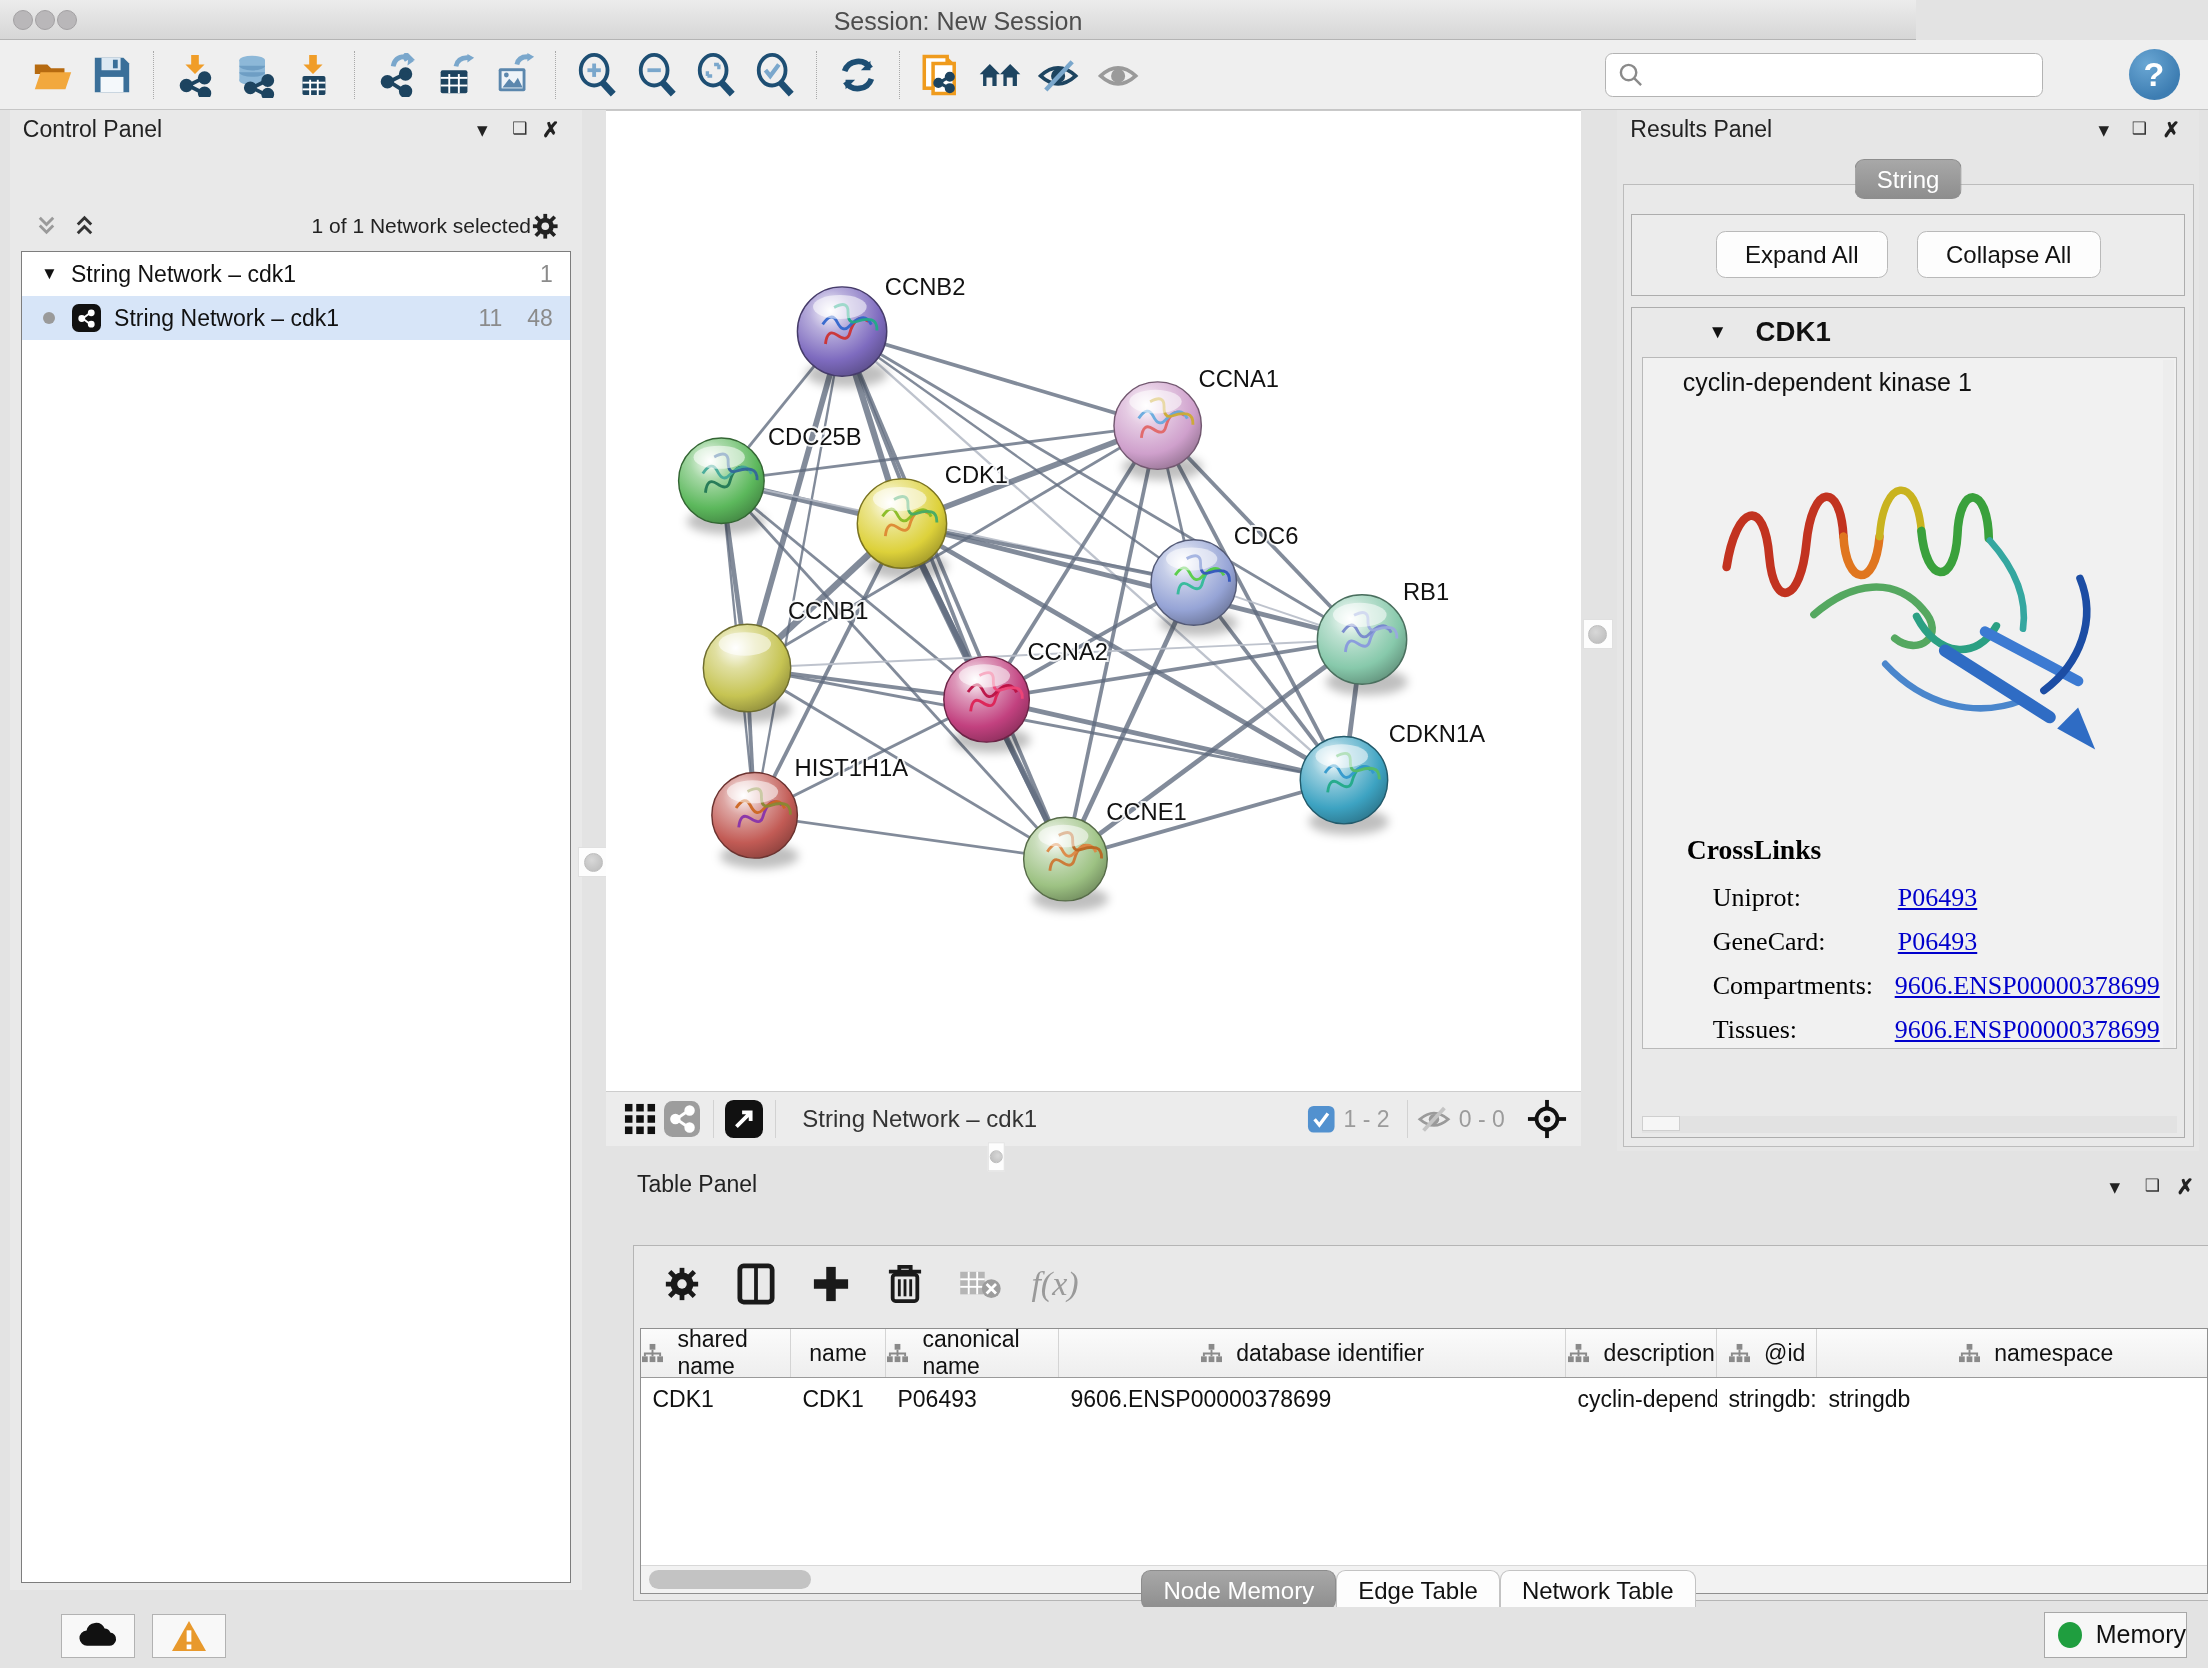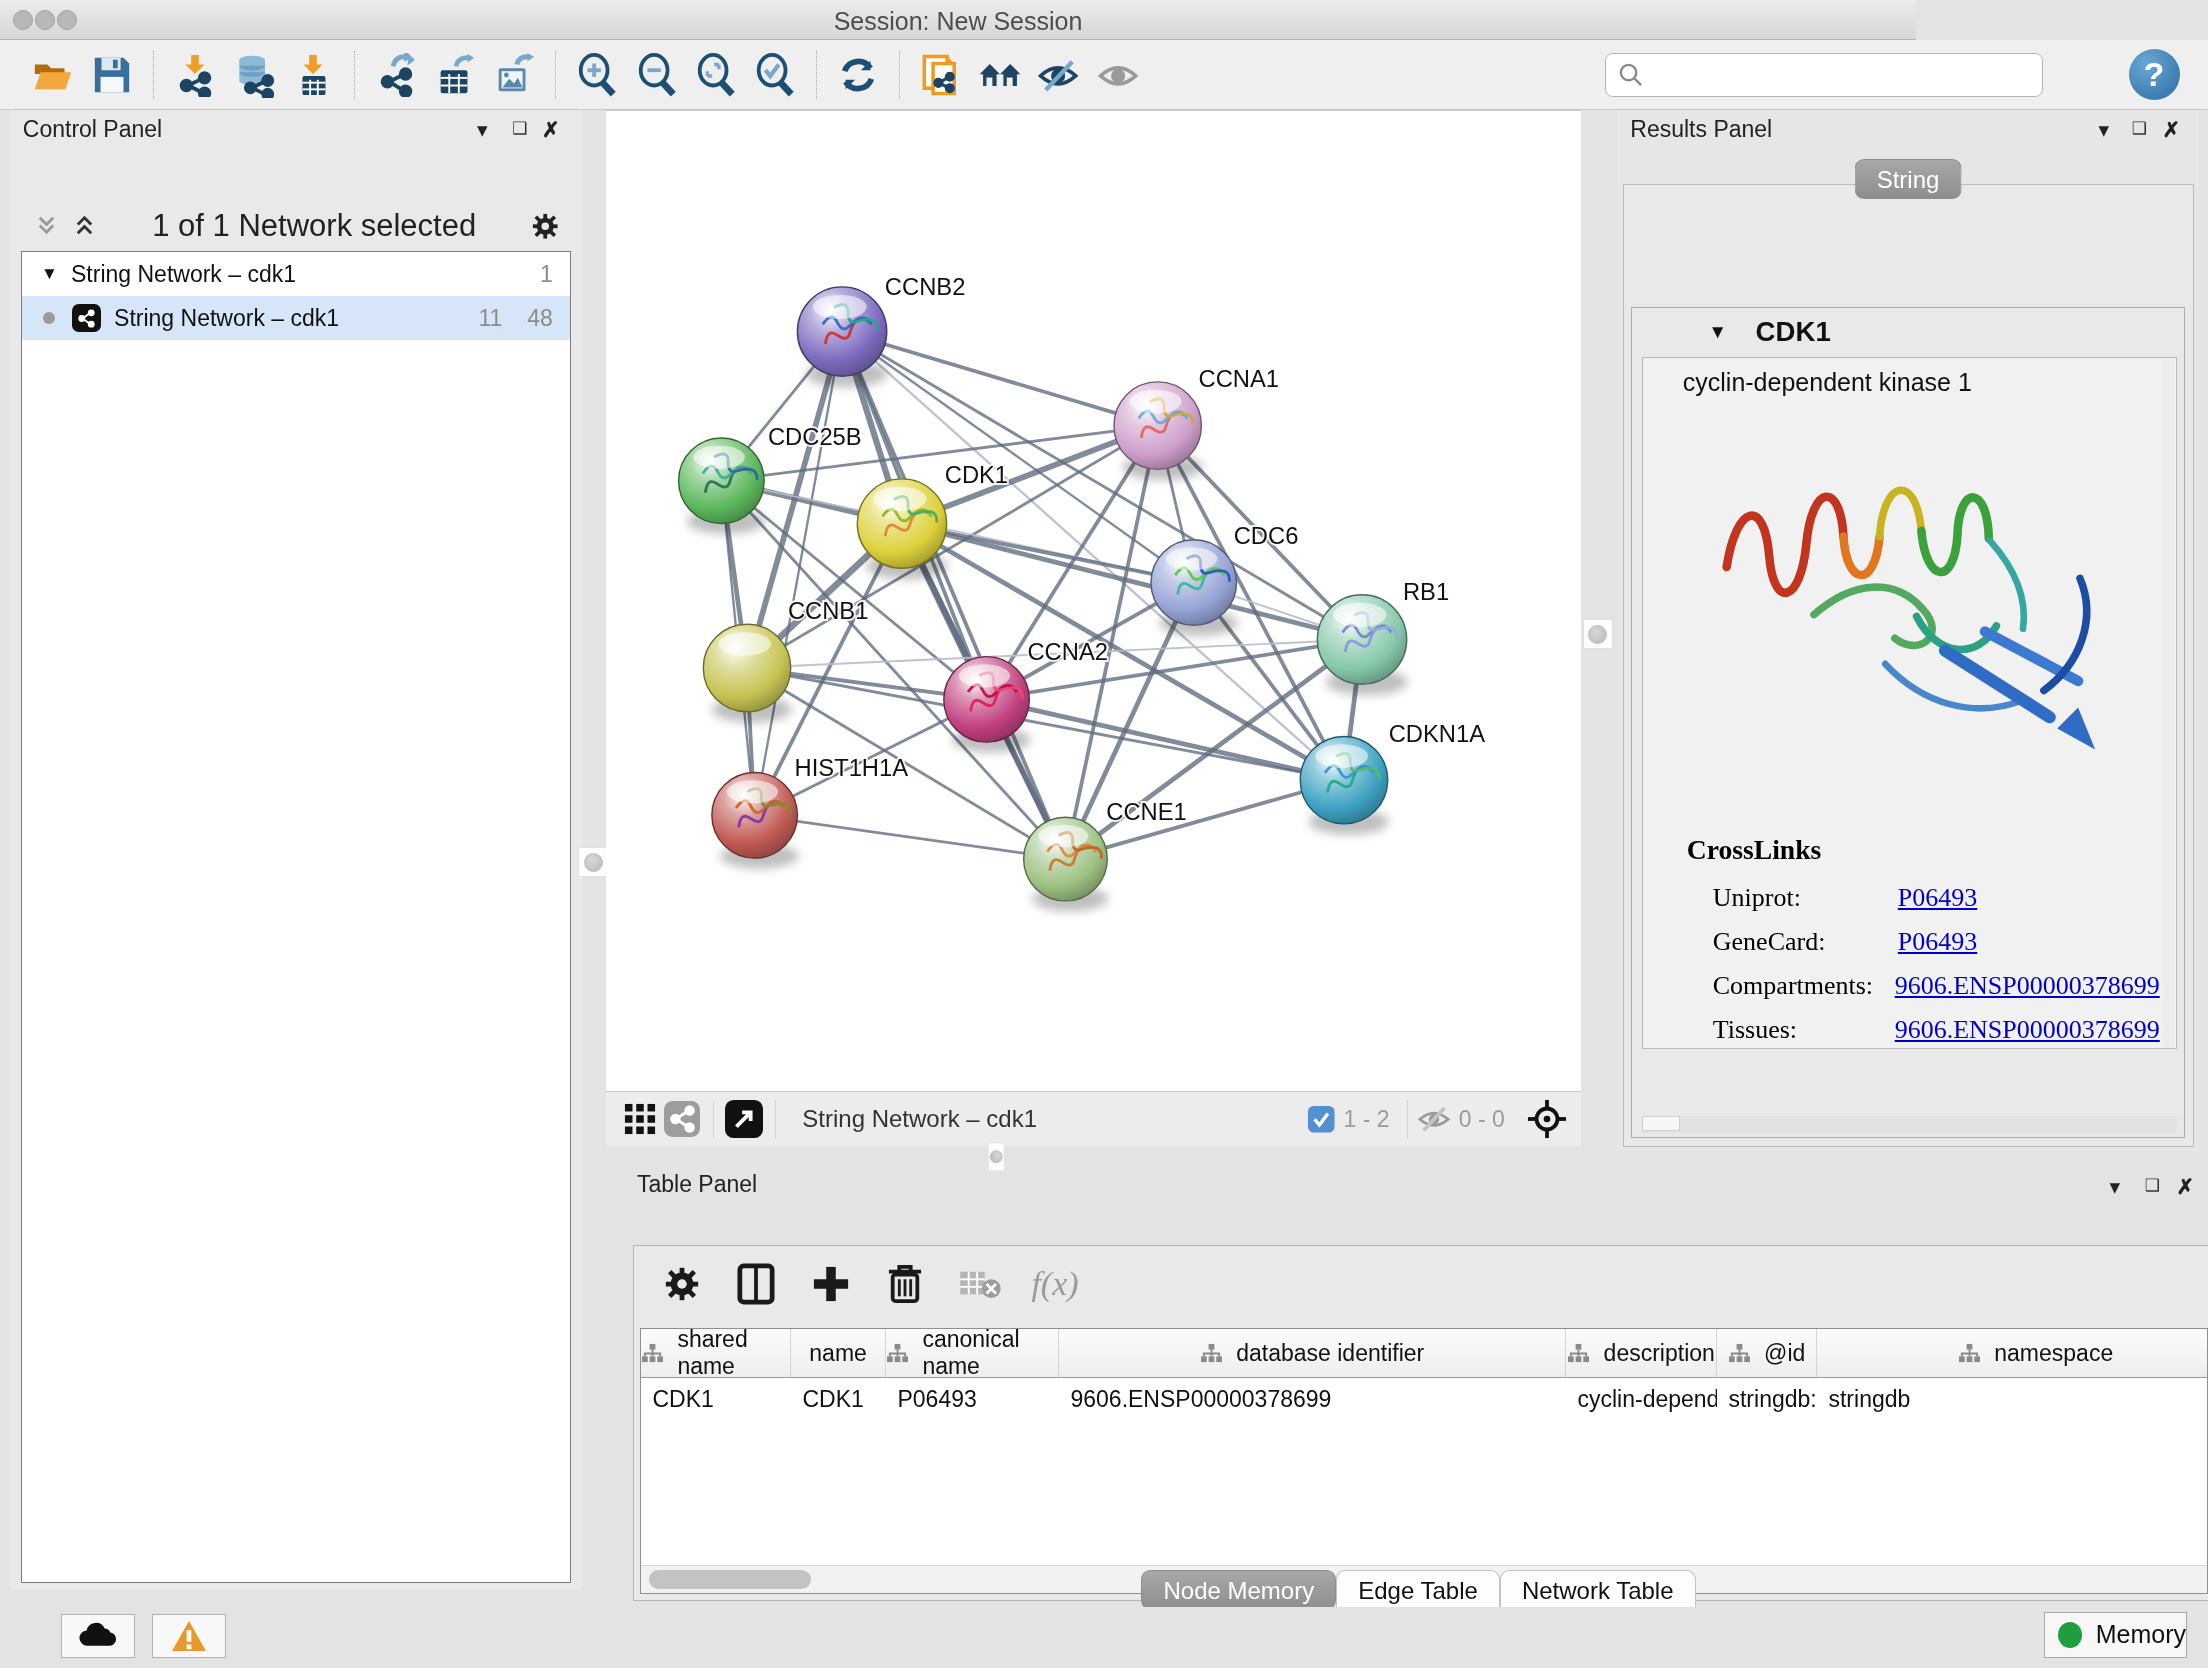--- a/index.html
+++ b/index.html
@@ -45,21 +45,21 @@
   .jtab.active { background:linear-gradient(#a8a8a8,#8d8d8d); color:#fff;
     border-color:#8d8d8d; border-radius:9.5px; }
 
   
   #control-panel { position:absolute; left:9.5px; top:110px; width:573px; height:1480px;
     background:#e9e9e9; }
   #cp-title { position:absolute; left:13.3px; top:5.7px; }
   #cp-tabs { position:absolute; left:49px; top:44px; }
   #cp-header { position:absolute; left:11.4px; top:95px; width:550px; height:42px;
     display:flex; align-items:center; }
-  #cp-selection { flex:1; text-align:center; font-size:31px; color:#222; }
+  #cp-selection { flex:1; text-align:right; font-size:21px; color:#222; }
   #cp-listbox { position:absolute; left:11.4px; top:141px; width:550px; height:1332px;
     background:#fff; border:1.9px solid #7d7d7d; }
   .tree-row { position:relative; height:44px; display:flex; align-items:center;
     font-size:23px; color:#111; cursor:pointer; }
   .tree-row.selected { background:#d7e5f8; }
   .tree-caret { margin:0 13.3px 0 19px; font-size:17px; color:#111; }
   .tree-dot { width:12.4px; height:12.4px; border-radius:50%; background:#9a9a9a;
     margin:0 17px 0 21px; }
   .tree-count { position:absolute; right:17px; color:#8b8b8b; }
   .tree-counts { position:absolute; right:17px; color:#8b8b8b; display:flex; gap:25px; }
@@ -723,20 +723,24 @@
       <i style="width:13.3px;height:13.3px;"></i>
     </div>
 
   <div id="results-panel">
     <div id="rp-title" class="panel-head">Results Panel</div>
     <div class="panel-ctrl" style="right:90px;">▾</div>
     <div class="panel-ctrl pc-min" style="right:52px;">❑</div>
     <div class="panel-ctrl pc-x" style="right:19px;">✗</div>
     <div id="rp-tab" class="jtab active">String</div>
     <div id="rp-outer">
+      <div id="rp-box1">
+        <div class="rp-btn">Expand All</div>
+        <div class="rp-btn">Collapse All</div>
+      </div>
       <div id="rp-box2">
         <div id="rp-entry-head">
           <span id="rp-entry-caret">▼</span>
           <span id="rp-entry-name">CDK1</span>
         </div>
         <div id="rp-inner">
           <div id="rp-desc">cyclin-dependent kinase 1</div>
           <svg id="rp-protein" width="418" height="399" viewBox="0 0 440 420">
             <g fill="none" stroke-linecap="round">
               <path d="M28 160 C38 95 68 85 73 150 C78 205 106 198 112 135 C118 72 148 70 151 128" stroke="#c23320" stroke-width="9"></path>

